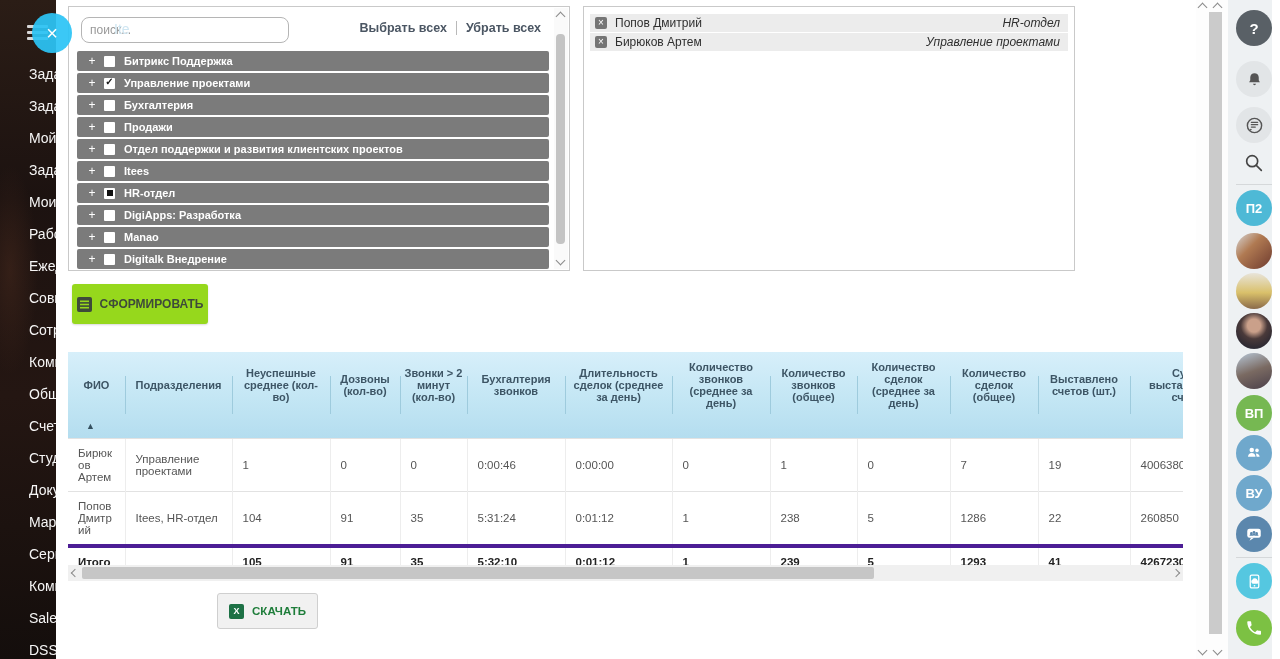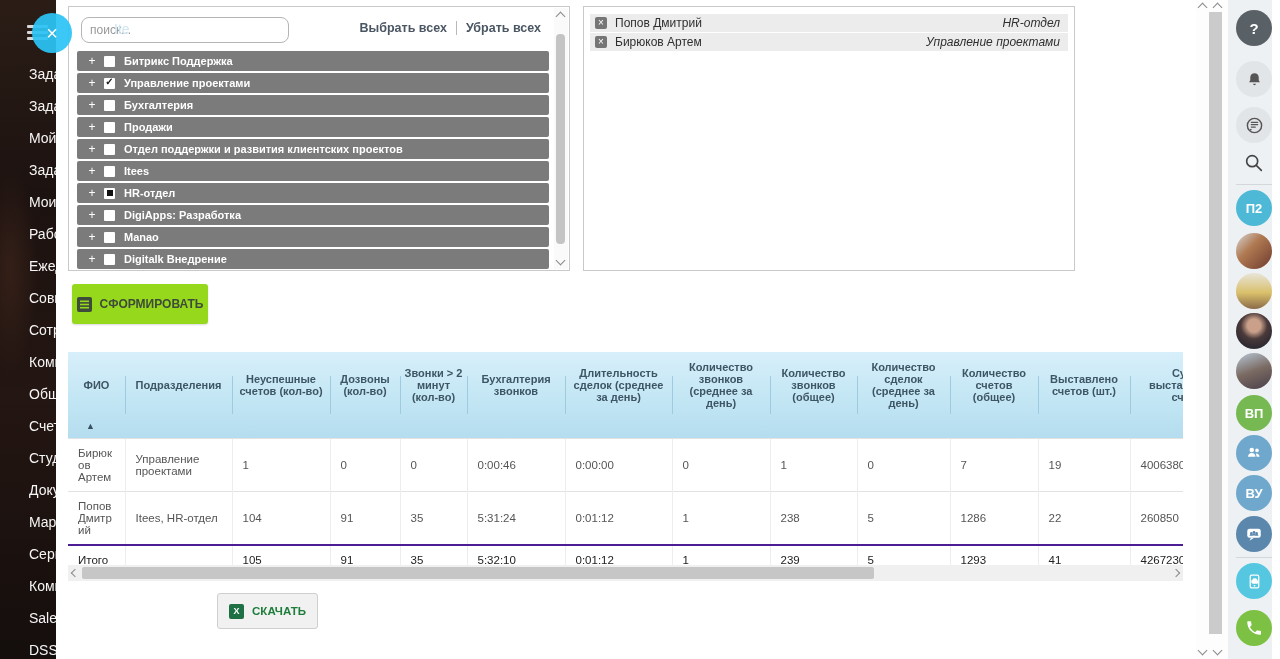--- a/index.html
+++ b/index.html
@@ -91,21 +91,21 @@
     font-size:11px; font-weight:bold; color:#3d5565; position:relative;
     background:linear-gradient(180deg,#d7effa 0%,#c3e6f4 55%,#b4ddef 100%); cursor:pointer; }
   table.report th + th::before { content:""; position:absolute; left:0; top:24px; width:1px;
     height:38px; background:#9ecbdd; }
   .sort-arrow { position:absolute; left:18px; bottom:7px; font-size:9px; color:#35505f; }
   table.report td { padding:8px 10px; font-size:11.5px; color:#555; vertical-align:middle;
     border-top:1px solid #e2e2e2; text-align:left; word-wrap:break-word; }
   table.report td + td { border-left:1px solid #ededed; }
   table.report tr.r1 td { height:48px; }
   table.report tr.r2 td { height:47px; }
-  table.report tr.total td { height:27px; font-weight:normal; color:#222; border-top:2px solid #4c1d95; padding-bottom:5px; }
+  table.report tr.total td { height:27px; font-weight:bold; color:#222; border-top:4px solid #4c1d95; padding-bottom:5px; }
 
   
   .hscroll { position:absolute; left:12px; top:565px; width:1115px; height:16px; background:#f0f0f0; }
   .hscroll .thumb { position:absolute; left:14px; top:2px; width:792px; height:12px; background:#c6c6c6; border-radius:2px; }
   .hscroll .chev { position:absolute; top:4.5px; width:6px; height:6px;
     border-left:1.4px solid #8a8a8a; border-top:1.4px solid #8a8a8a; }
   .hscroll .chev.left { left:4px; } .hscroll .chev.right { right:4px; }
 
   
   .scroll-zone { position:absolute; left:1196px; top:0; width:32px; height:659px; background:#fdfdfd; z-index:2; }
@@ -268,29 +268,29 @@
           <col style="width:87px">
             <col style="width:93px">
             <col style="width:88px">
             <col style="width:92px">
           <col style="width:120px">
         </colgroup>
         <thead>
           <tr>
             <th><span>ФИО</span><span class="sort-arrow">▲</span></th>
             <th><span>Подразделения</span></th>
-            <th><span>Неуспешные счетов (кол-во)</span></th>
+            <th><span>Неуспешные среднее (кол-во)</span></th>
             <th><span>Дозвоны (кол-во)</span></th>
             <th><span>Звонки &gt; 2 минут (кол-во)</span></th>
             <th><span>Бухгалтерия звонков</span></th>
             <th><span>Длительность сделок (среднее за день)</span></th>
             <th><span>Количество звонков (среднее за день)</span></th>
             <th><span>Количество звонков (общее)</span></th>
             <th><span>Количество сделок (среднее за день)</span></th>
-            <th><span>Количество счетов (общее)</span></th>
+            <th><span>Количество сделок (общее)</span></th>
             <th><span>Выставлено счетов (шт.)</span></th>
             <th><span>Сумма выставленных счетов</span></th>
           </tr>
         </thead>
         <tbody>
           <tr class="r1">
             <td>Бирюков Артем</td>
             <td>Управление проектами</td>
             <td>1</td>
             <td>0</td>

